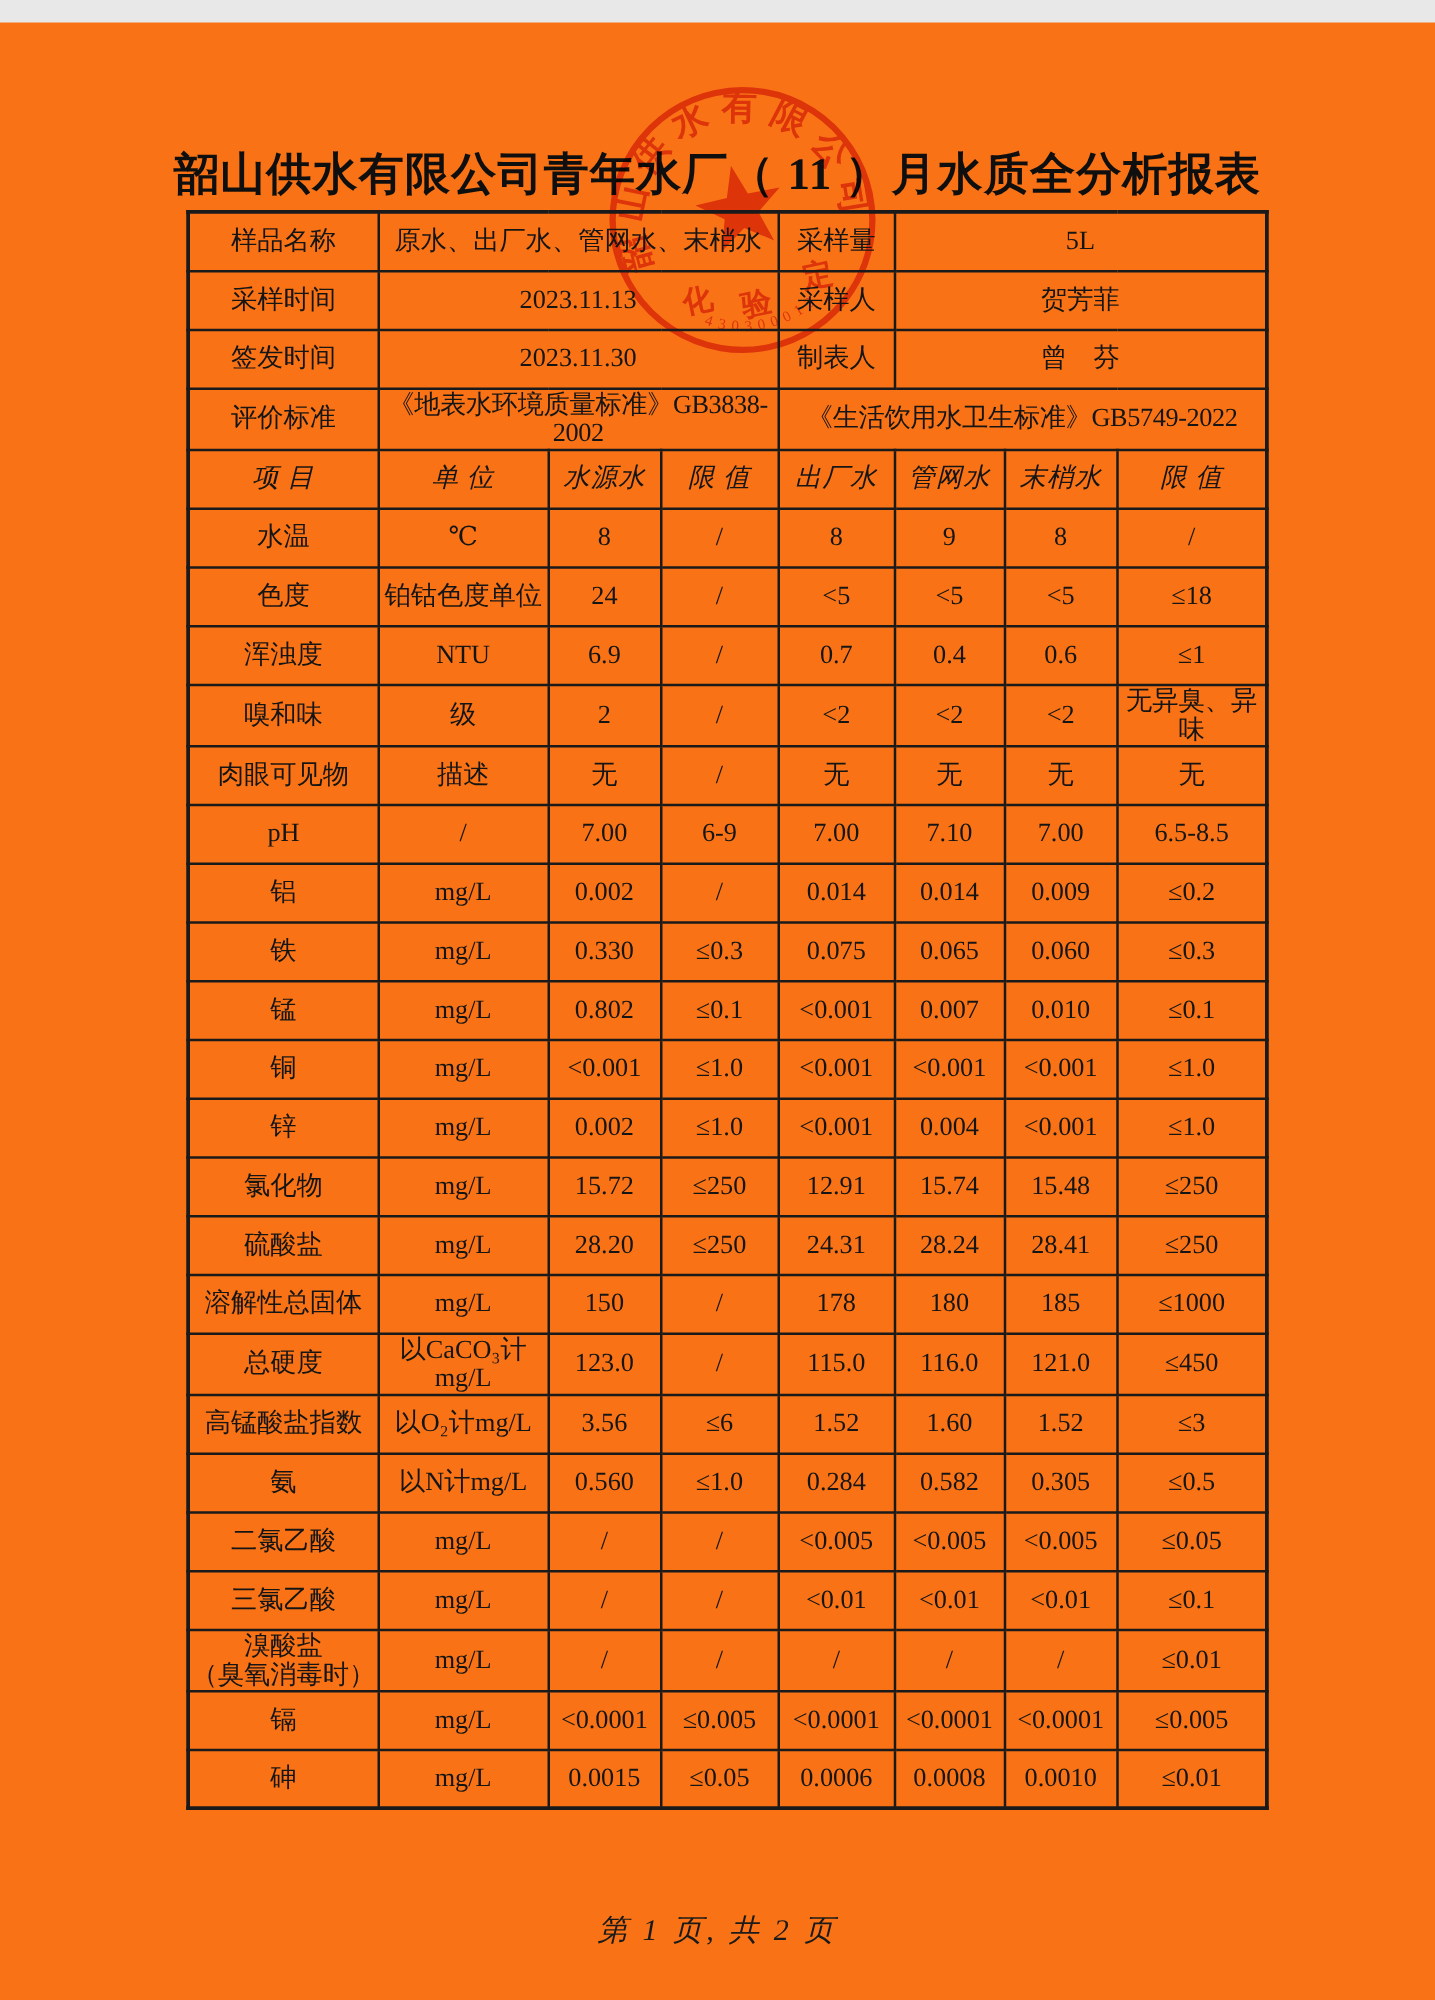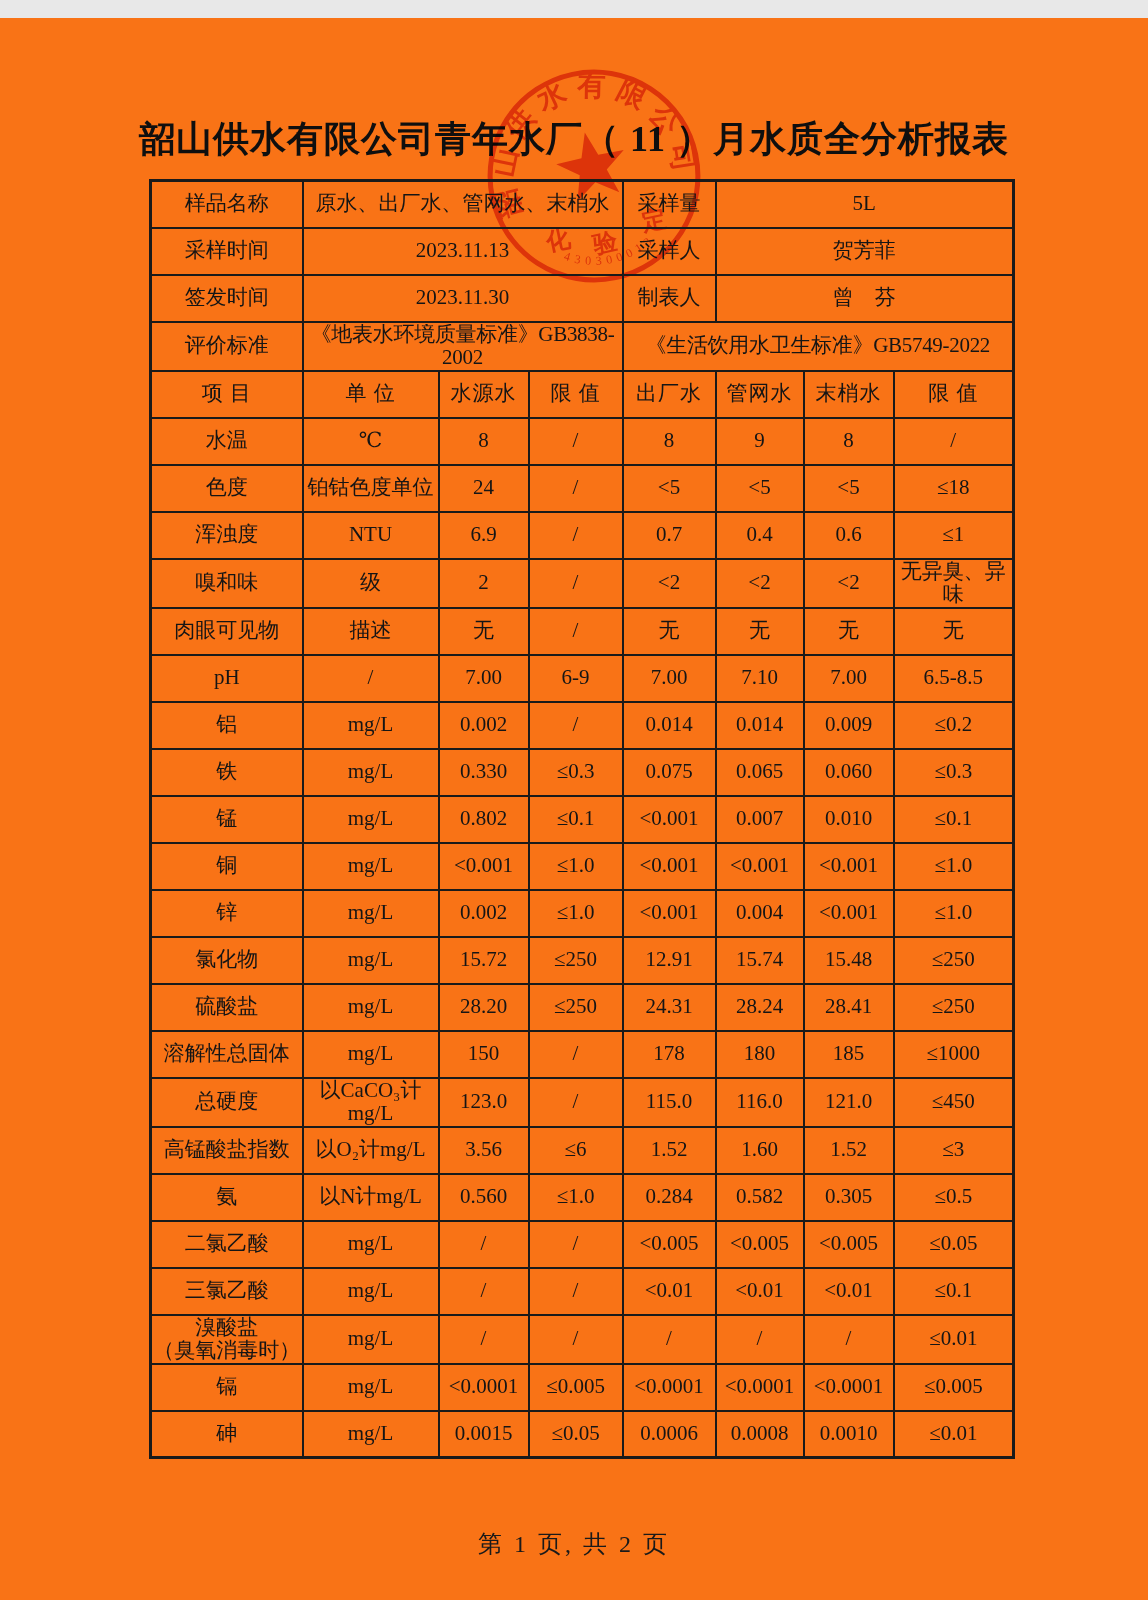--- a/index.html
+++ b/index.html
@@ -8,38 +8,38 @@
     background:#f97316;overflow:hidden;
     font-family:"Liberation Serif","DejaVu Serif",serif;
     color:#151515;
   }
   .title{
     position:absolute;top:97px;left:0;width:100%;margin:0;
     text-align:center;font-size:36px;font-weight:bold;letter-spacing:1px;
     color:#0f0f0f;
   }
   table.report{
-    position:absolute;left:149px;top:161px;width:863px;
+    position:absolute;left:149px;top:150px;width:863px;
     border-collapse:collapse;table-layout:fixed;
     border:3px solid #1a1a1a;
   }
   table.report tr{height:47px;}
   table.report td{
     border:2px solid #1a1a1a;
     text-align:center;vertical-align:middle;
     font-size:21px;line-height:1.12;padding:0;
     overflow:hidden;
   }
   td.param{white-space:pre-line;font-size:20px;}
   td.unit{font-size:19px;}
   td.std{font-size:18px;letter-spacing:-0.3px;border-radius:24px;}
-  td.hdr{letter-spacing:1px;}
+  td.hdr{letter-spacing:1px;font-style:italic;}
   .footer{
     position:absolute;top:1510px;left:0;width:100%;
-    text-align:center;font-size:24px;letter-spacing:3px;color:#1a1a1a;
+    text-align:center;font-size:24px;letter-spacing:3px;color:#1a1a1a;font-style:italic;
   }
   .stamp{
     position:absolute;left:478px;top:42px;width:232px;height:232px;
     mix-blend-mode:multiply;opacity:0.8;pointer-events:none;
   }
   .stamp svg{width:100%;height:100%;}
   .stamp .ink{fill:#dc4f43;}
   .stamp .ring{fill:none;stroke:#dc4f43;stroke-width:5;}
   .stamp text{fill:#dc4f43;font-family:"Liberation Serif","DejaVu Serif",serif;}
   .stamp .arc-company{font-size:28px;font-weight:bold;letter-spacing:9px;}

